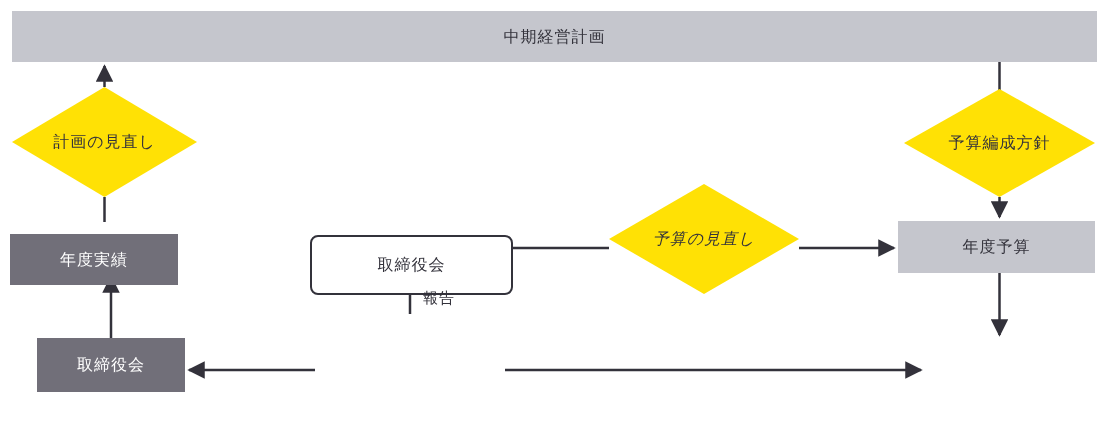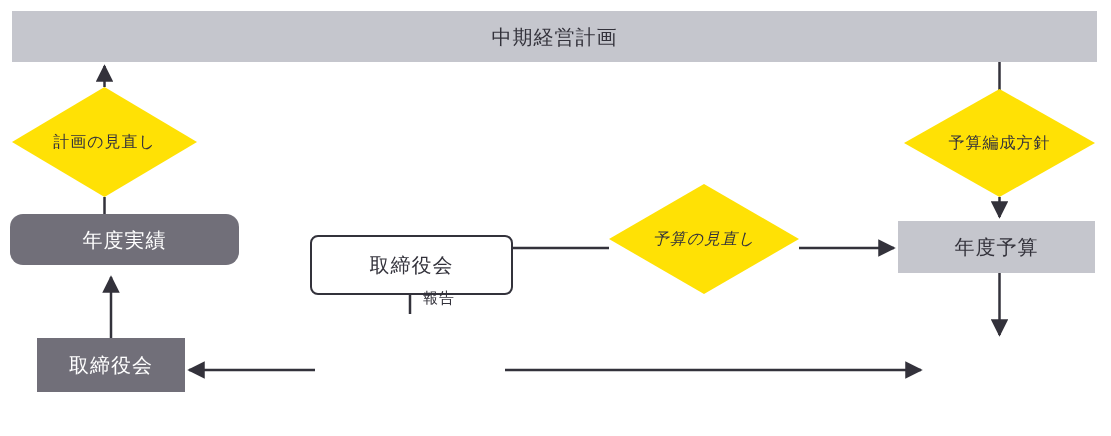--- a/index.html
+++ b/index.html
@@ -14,33 +14,33 @@
   html,body{margin:0;padding:0;background:#ffffff;}
   .canvas{
     position:relative;width:1111px;height:436px;background:#ffffff;
     font-family:"Liberation Sans","DejaVu Sans",sans-serif;
     color:var(--text-dark);overflow:hidden;
   }
   .edges{position:absolute;left:0;top:0;width:1111px;height:436px;}
   .edge{stroke:var(--line);stroke-width:2.5;fill:none;}
   .node{
     position:absolute;display:flex;align-items:center;justify-content:center;
-    font-size:20px;letter-spacing:1px;text-align:center;line-height:1.2;
+    font-size:16px;letter-spacing:1px;text-align:center;line-height:1.2;
   }
   .bar{left:12px;top:11px;width:1085px;height:51px;background:var(--bar-fill);}
   .dark{background:var(--dark-fill);color:var(--text-light);}
   .light{background:var(--light-fill);}
   .white-box{background:#ffffff;border:2.5px solid var(--line);box-sizing:border-box;}
   .diamond{
     background:var(--diamond-fill);
     clip-path:polygon(50% 0,100% 50%,50% 100%,0 50%);
     font-size:16px;
   }
   .n-plan-review{left:12px;top:87px;width:185px;height:110px;}
-  .n-annual-results{left:10px;top:214px;width:229px;height:51px;border-radius:13px;}
+  .n-annual-results{left:10px;top:234px;width:168px;height:51px;}
   .n-monthly-results{left:37px;top:338px;width:148px;height:54px;}
   .n-board{left:310px;top:235px;width:203px;height:60px;border-radius:8px;}
   .n-budget-review{left:609px;top:184px;width:190px;height:110px;font-style:italic;}
   .n-variance{left:315px;top:314px;width:190px;height:112px;}
   .n-budget-policy{left:904px;top:89px;width:191px;height:108px;}
   .n-annual-budget{left:898px;top:221px;width:197px;height:52px;}
   .n-monthly-budget{left:925px;top:339px;width:147px;height:54px;}
   .edge-label{position:absolute;left:423px;top:289px;font-size:15px;letter-spacing:1px;}
 </style>
 </head>

